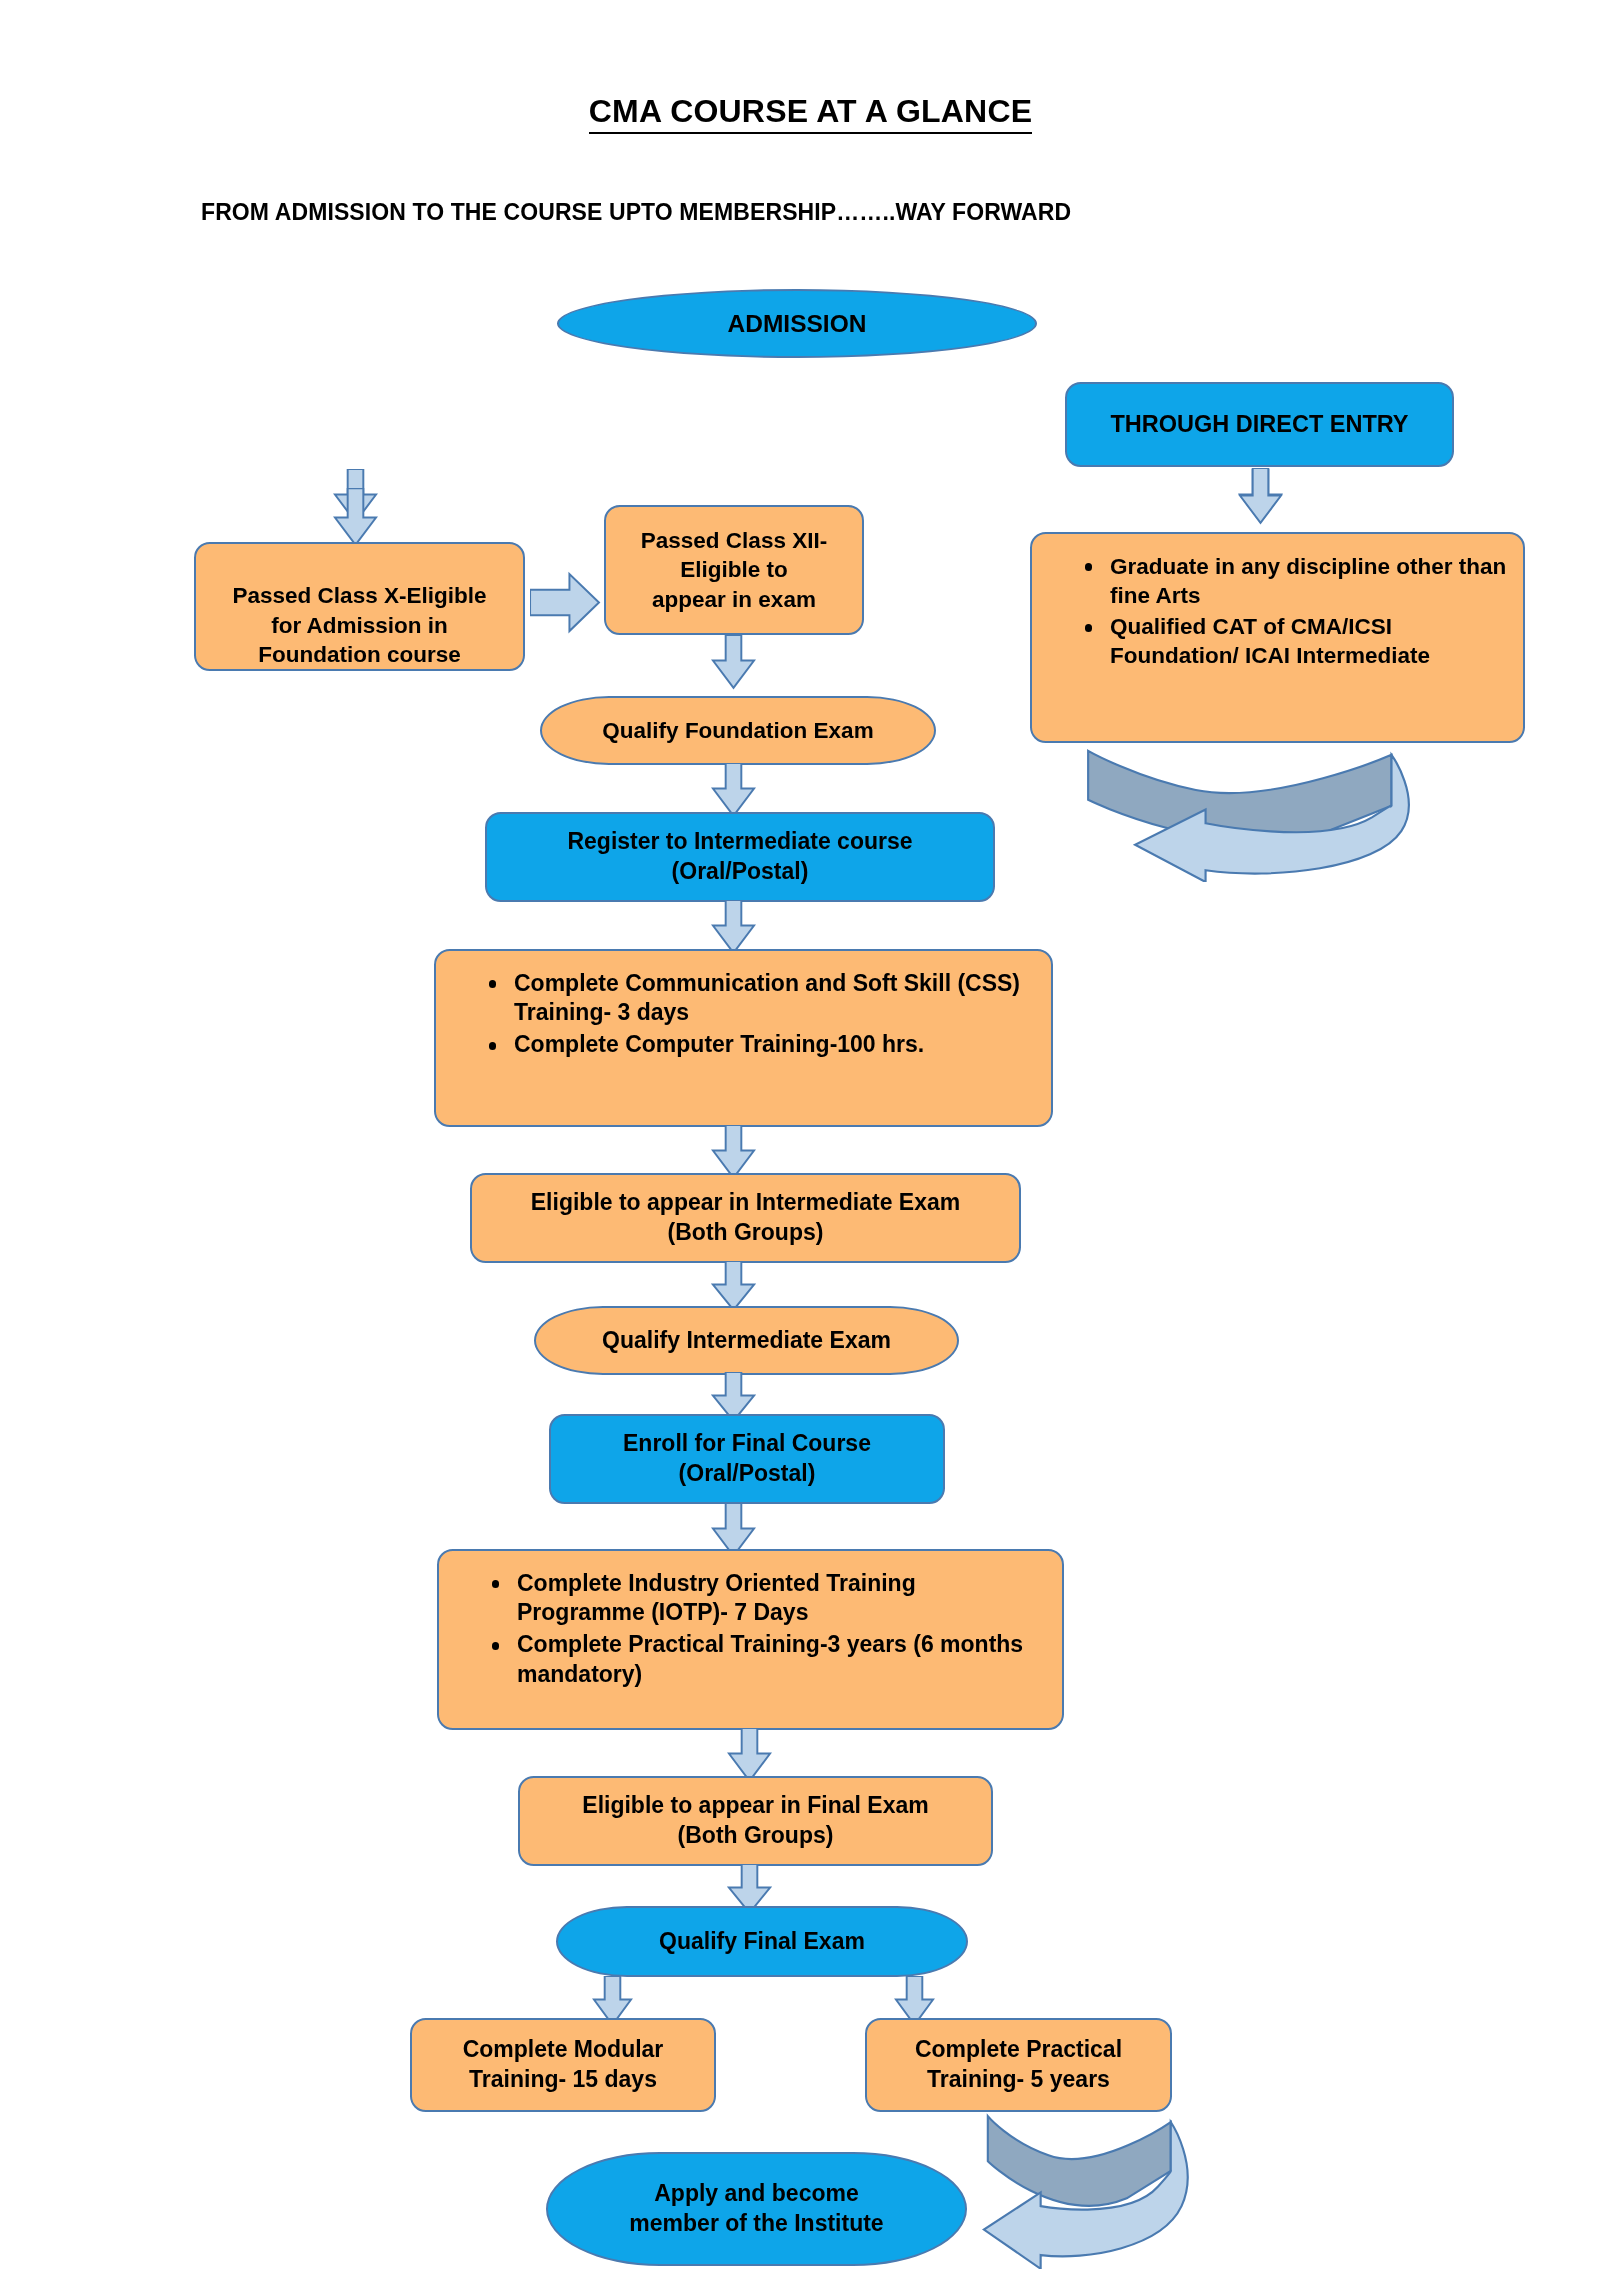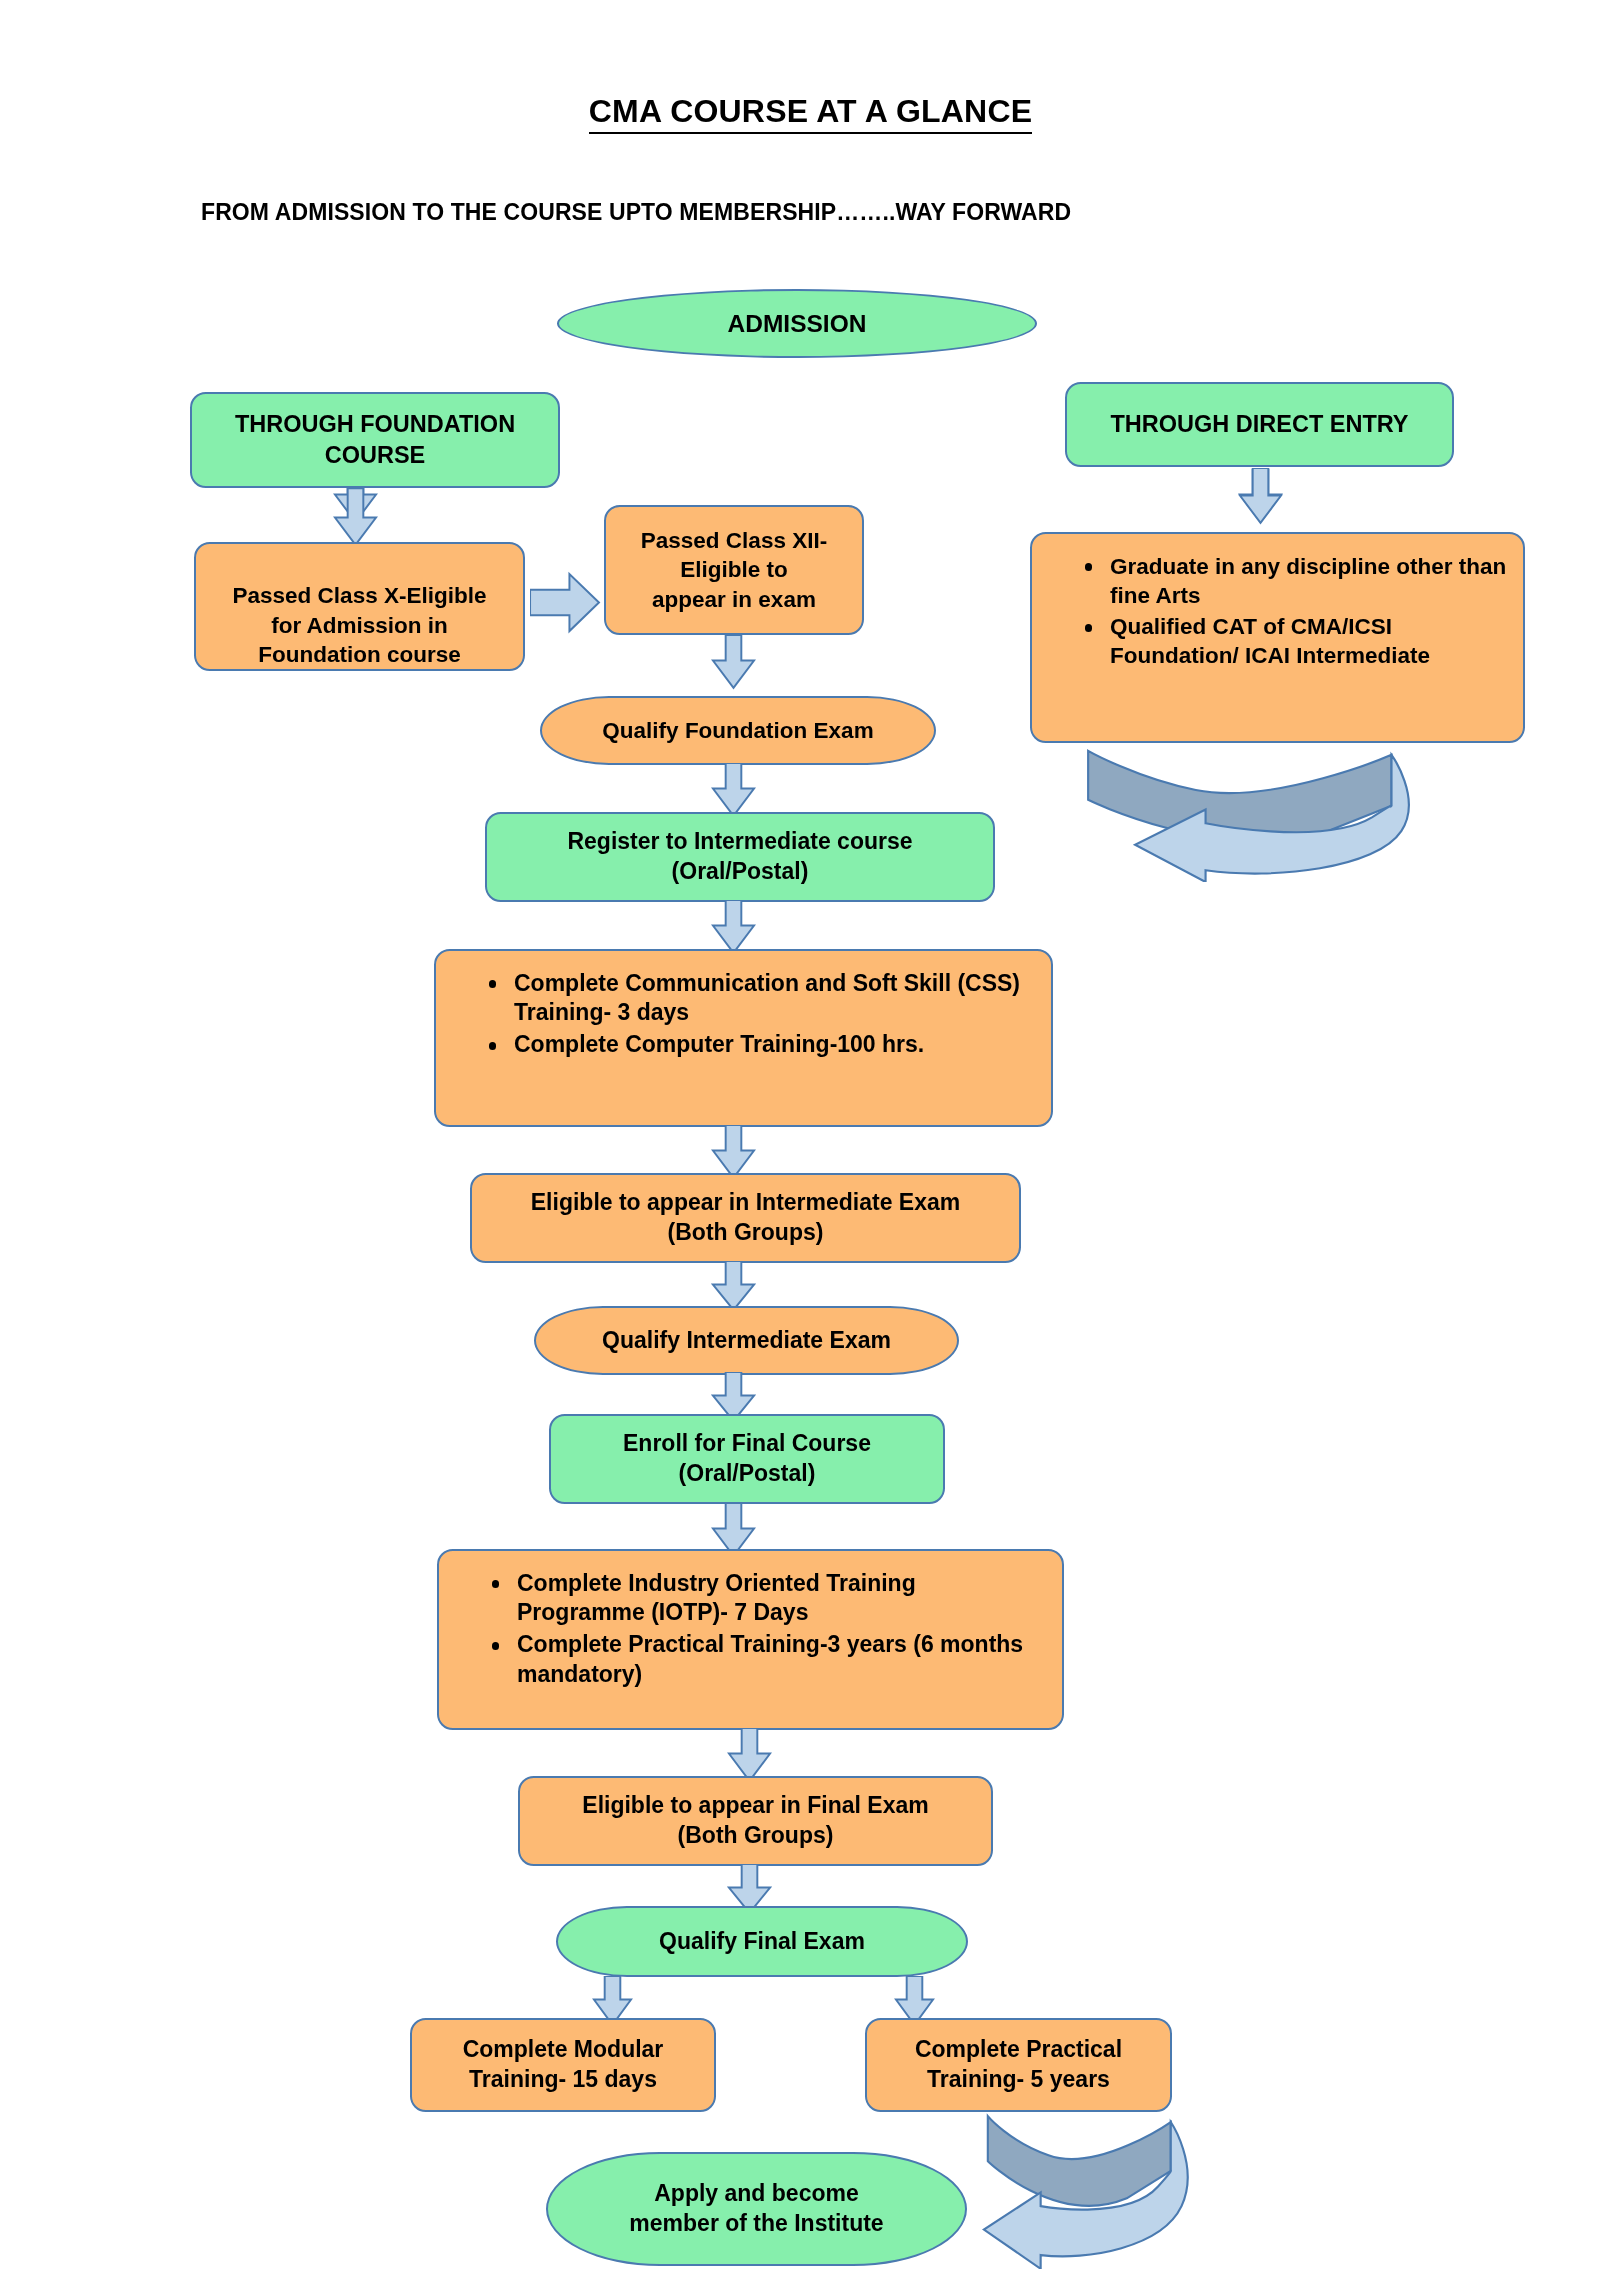--- a/index.html
+++ b/index.html
@@ -55,21 +55,21 @@
     border: 2.2px solid #4a7ab0;
     display: flex;
     align-items: center;
     justify-content: center;
     text-align: center;
     color: #000000;
     font-weight: bold;
     line-height: 1.30;
     background: #fdba74;
   }
-  .node.fill { background: #86efac; }
+  .node.fill { background: #0ea5e9; }
   .node.rounded { border-radius: 15.7px; }
   .node.pill { border-radius: 392px / 196px; }
   .node.ellipse { border-radius: 50% / 50%; }
   .node .txt { display: block; padding: 0 9.8px; }
 
   
   .node.bullets {
     display: block;
     padding: 17.6px 13.7px 13.7px 33px;
   }
@@ -127,26 +127,20 @@
       <polygon points="15,0 31,0 31,26 44,26 23,54 2,26 15,26" fill="#BDD4EA" stroke="#4A7AB0" stroke-width="2"></polygon>
     </svg>
   </div>
 
   <div class="arrow-down" style="left:1238px; top:469px;">
     <svg width="45" height="55" viewBox="0 0 46 56">
       <polygon points="15,0 31,0 31,26 44,26 23,54 2,26 15,26" fill="#BDD4EA" stroke="#4A7AB0" stroke-width="2"></polygon>
     </svg>
   </div>
 
-  <div class="node rounded fill" style="left:190px; top:392px; width:370px; height:96px; font-size:23.5px;">
-    <span class="txt">
-      <span>THROUGH FOUNDATION</span><br>
-      <span>COURSE</span>
-    </span>
-  </div>
 
   <div class="arrow-down" style="left:333px; top:488px;">
     <svg width="45" height="59" viewBox="0 0 46 60">
       <polygon points="15,0 31,0 31,30 44,30 23,58 2,30 15,30" fill="#BDD4EA" stroke="#4A7AB0" stroke-width="2"></polygon>
     </svg>
   </div>
 
   <div class="node rounded fill" style="left:1065px; top:382px; width:389px; height:85px; font-size:23.5px;">
     <span class="txt">THROUGH DIRECT ENTRY</span>
   </div>

